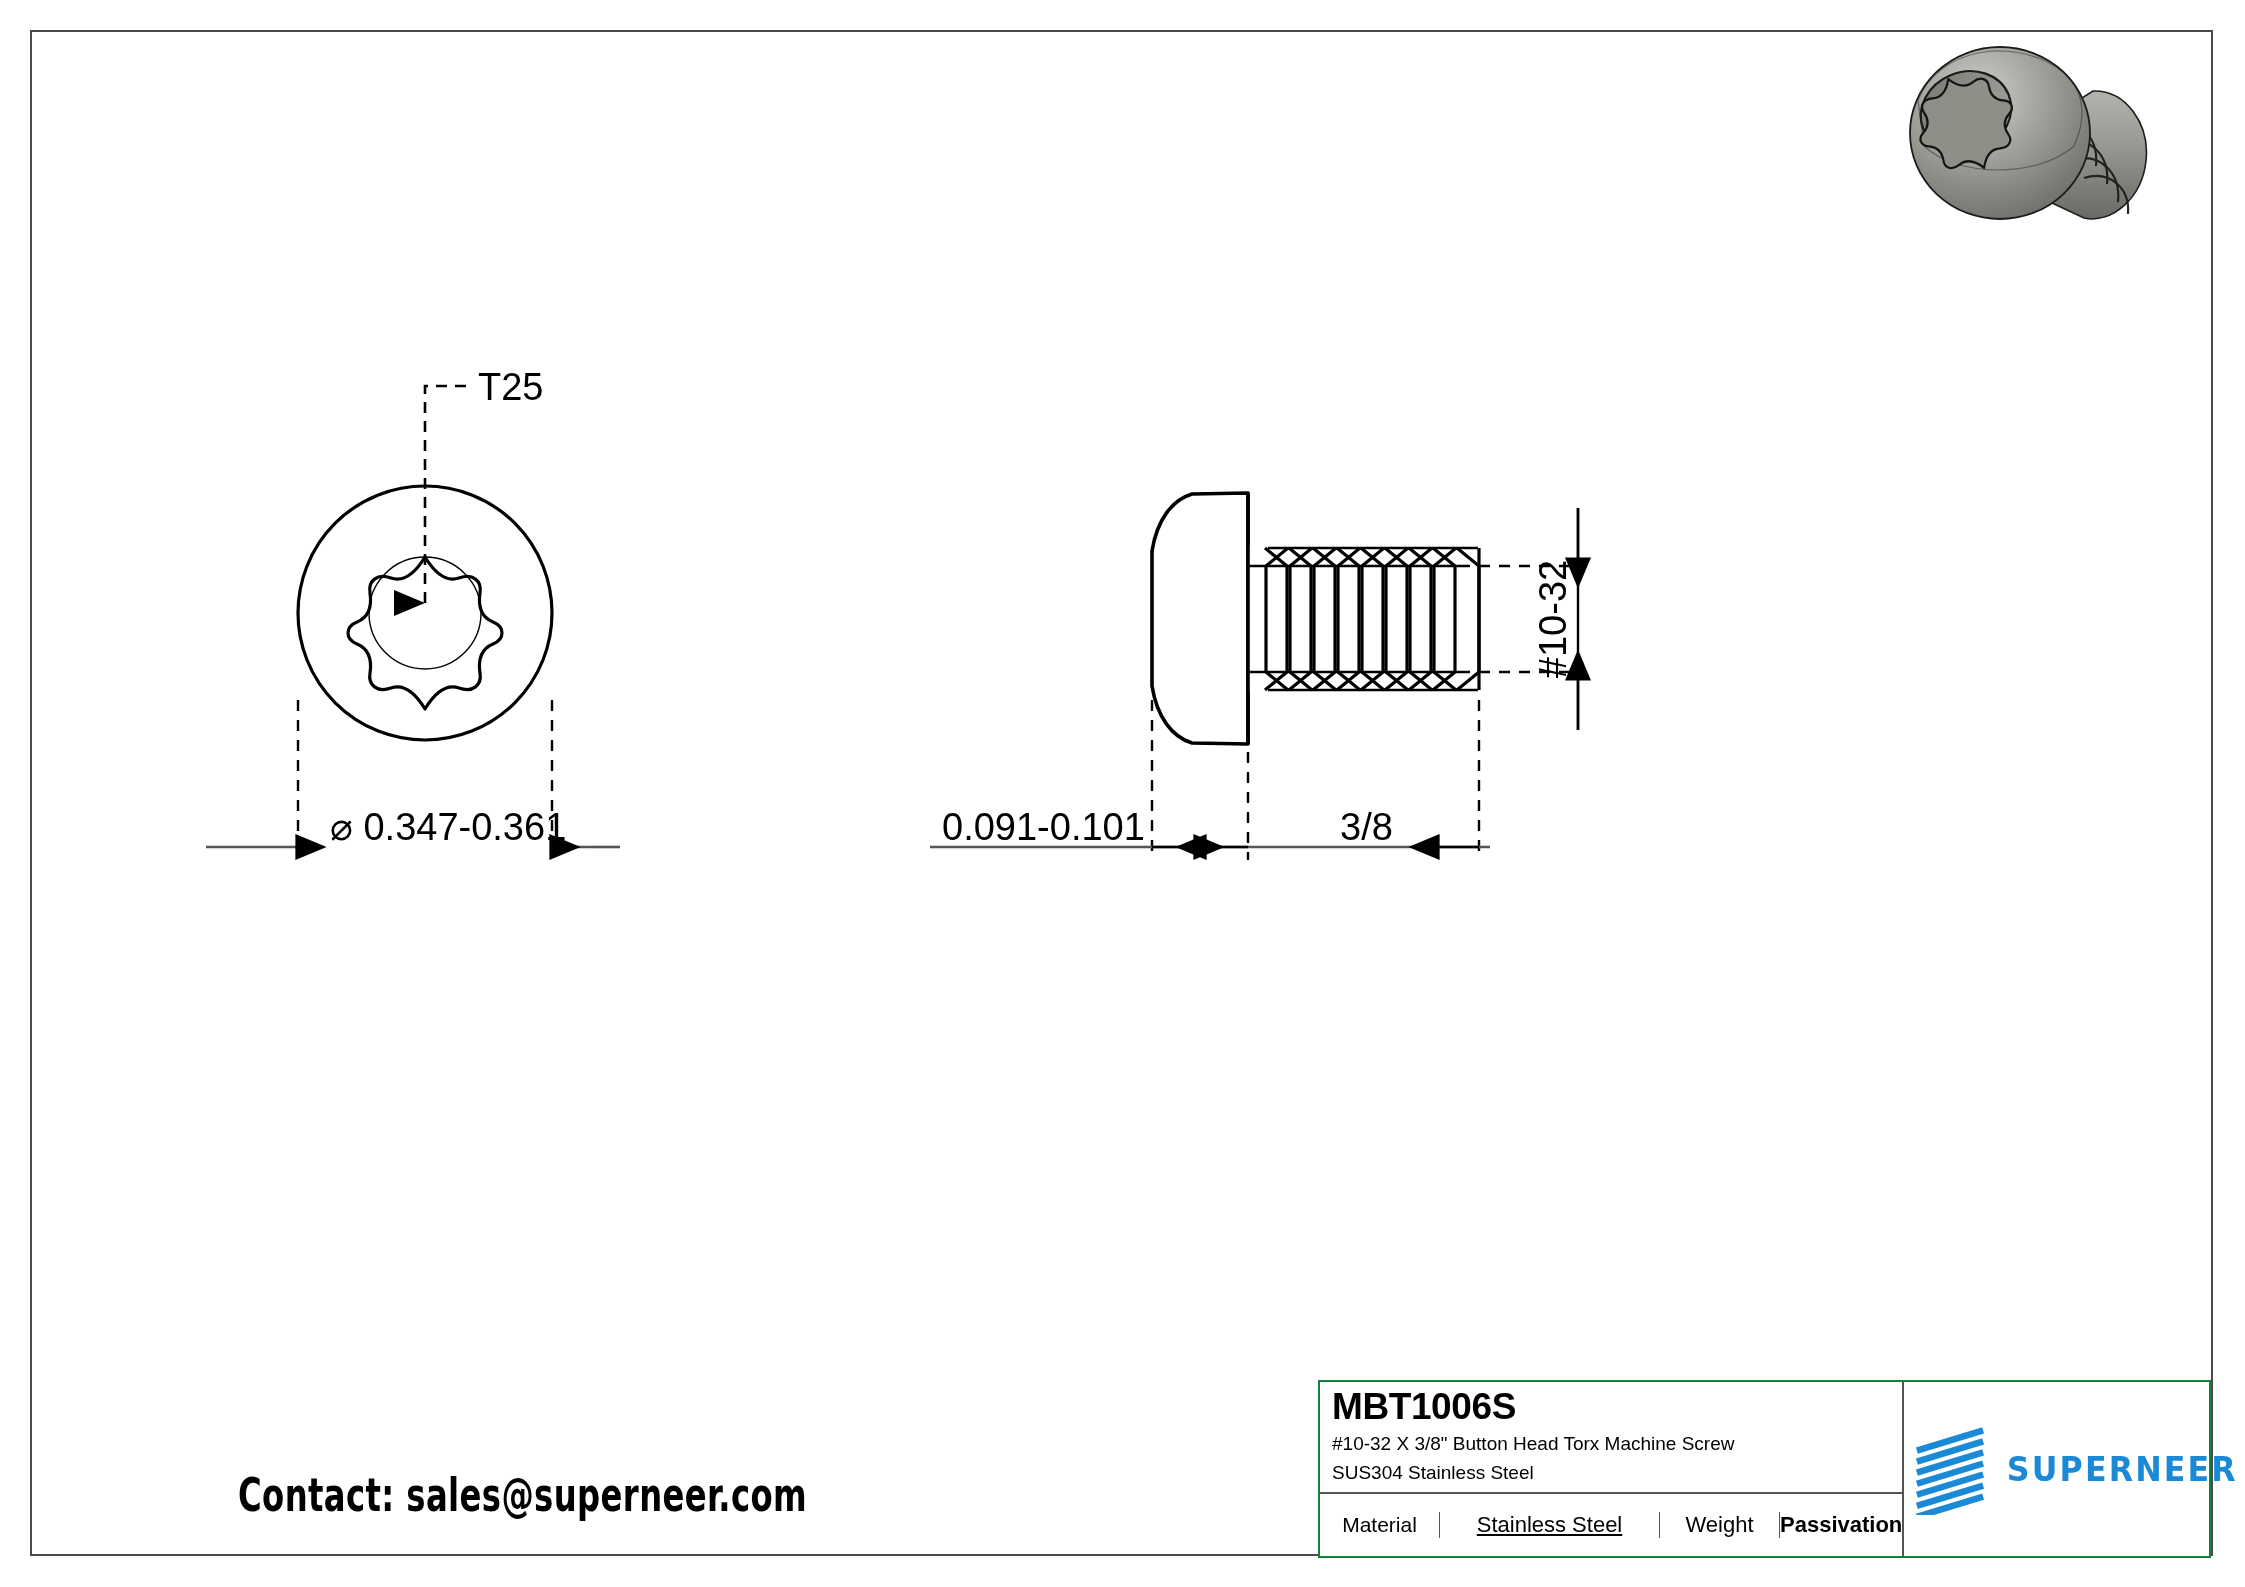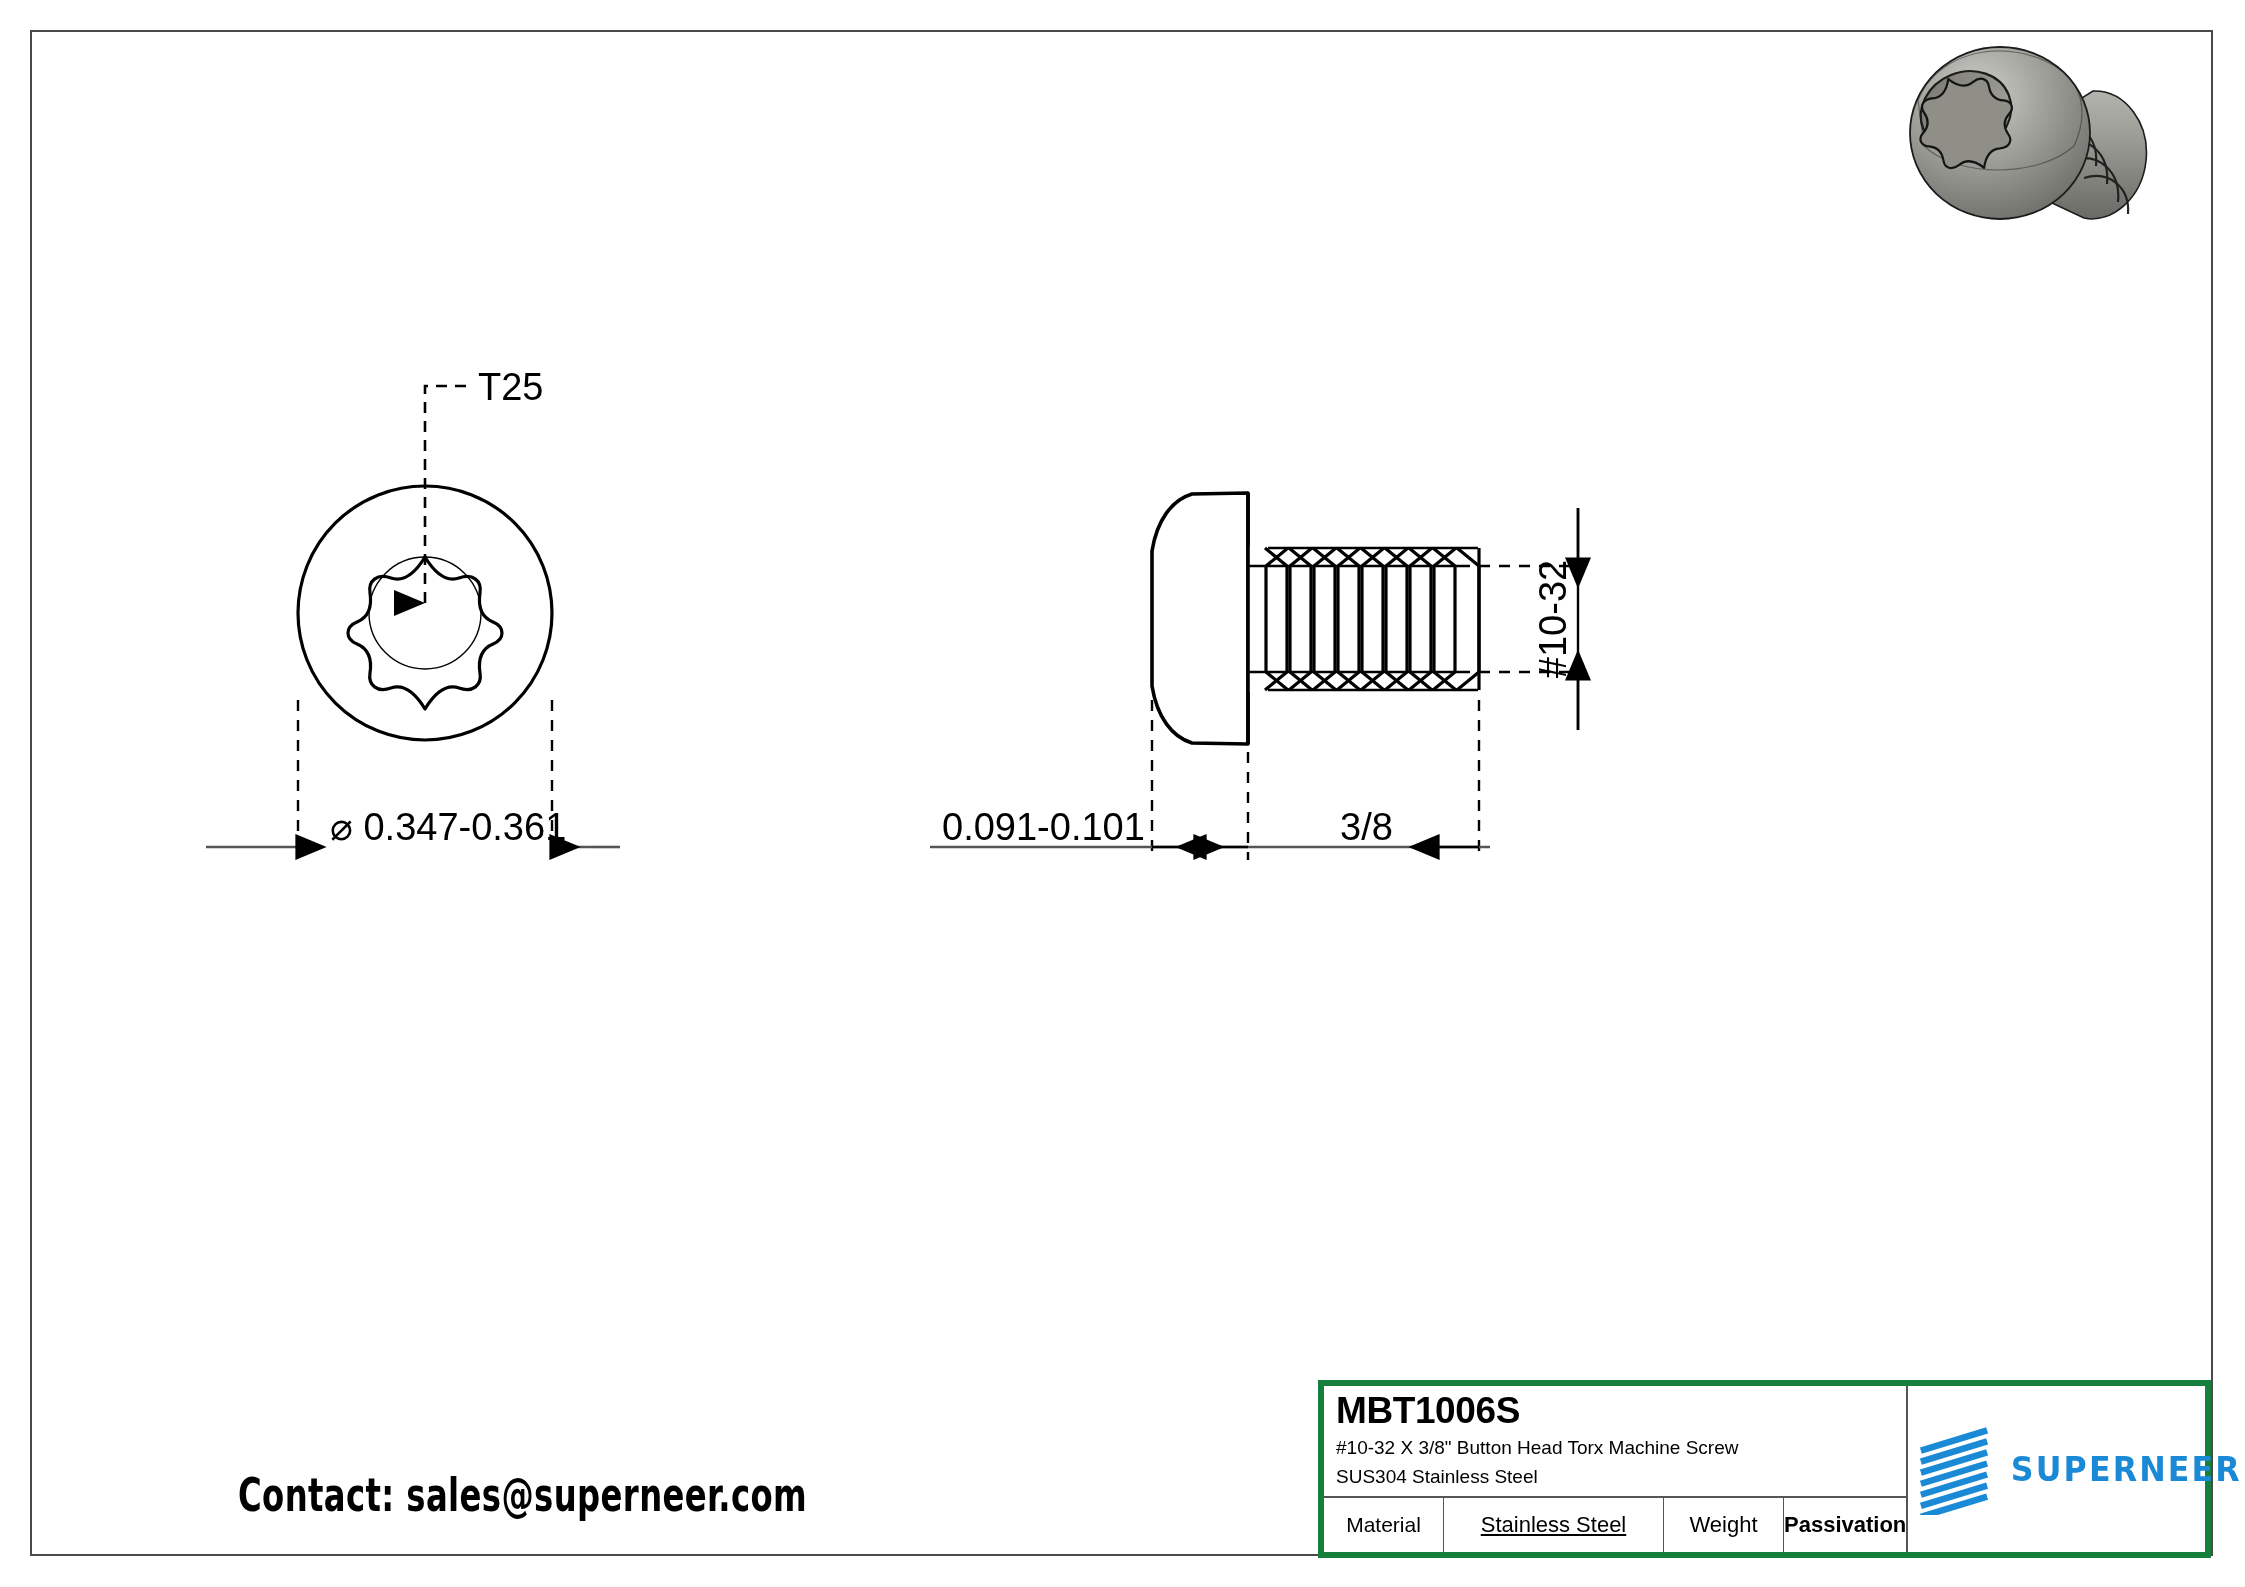--- a/index.html
+++ b/index.html
@@ -14,26 +14,26 @@
   
   .render3d{position:absolute;left:1888px;top:28px;width:300px;height:200px;}
 
   
   .contact{position:absolute;left:238px;top:1468px;font-size:46px;font-weight:700;
      font-family:"DejaVu Sans Condensed","Liberation Sans",sans-serif;
      transform:scaleX(.78);transform-origin:left center;white-space:nowrap;letter-spacing:.5px;}
 
   
   .title-block{position:absolute;left:1318px;top:1380px;width:893px;height:178px;
-      border:6px solid #15803d;box-sizing:border-box;display:flex;background:#fff;}
+      border:2px solid #15803d;box-sizing:border-box;display:flex;background:#fff;}
   .tb-left{width:640px;display:flex;flex-direction:column;border-right:2px solid #555;box-sizing:border-box;}
   .tb-head{flex:0 0 112px;padding:6px 0 0 12px;box-sizing:border-box;border-bottom:2px solid #555;}
   .tb-partno{font-size:37px;font-weight:700;line-height:1.05;letter-spacing:-.4px;}
   .tb-desc{font-size:19px;line-height:1.32;margin-top:4px;}
-  .tb-table{flex:1;display:flex;flex-direction:column;align-items:center;}
+  .tb-table{flex:1;display:flex;align-items:center;}
   .tb-row{flex:1;display:flex;border-bottom:1px solid #555;box-sizing:border-box;}
   .tb-row:last-child{border-bottom:none;}
   .tb-cell{display:flex;align-items:center;justify-content:center;
       border-right:1px solid #555;box-sizing:border-box;font-size:22px;white-space:nowrap;}
   .tb-cell:last-child{border-right:none;}
   .c-lbl{width:120px;font-size:21px;}
   .c-mat{width:220px;text-decoration:underline;}
   .c-fin{width:120px;}
   .c-pass{flex:1;font-weight:bold;}
   .c-wt{width:220px;}

